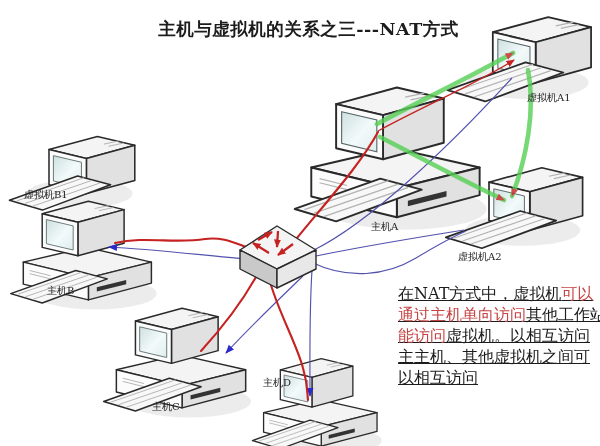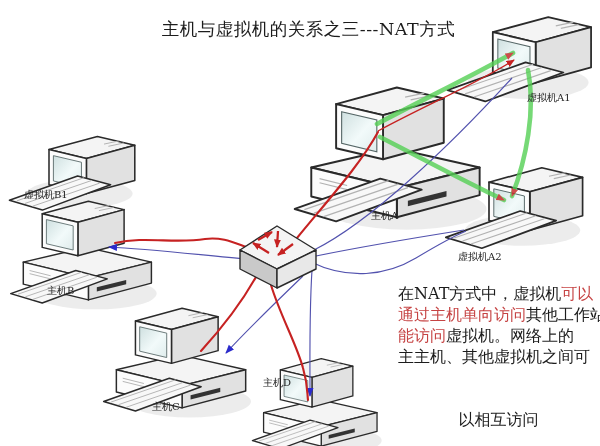--- a/index.html
+++ b/index.html
@@ -1,24 +1,24 @@
 <!DOCTYPE html>
 <html style="--ink: #1c1c1c; --red-text: #c64444; --line-red: #c62222; --line-green: #55d055; --line-blue: #5252ae;"><head>
 <meta charset="utf-8">
 <style>
   html,body{margin:0;padding:0;background:#fff;}
   .stage{position:relative;width:600px;height:446px;background:#ffffff;overflow:hidden;
          font-family:"DejaVu Serif","Liberation Serif",serif;}
   .title{position:absolute;top:17px;left:0;width:100%;box-sizing:border-box;padding-left:17px;
-         text-align:center;font-size:17.5px;letter-spacing:.5px;color:var(--ink);}
+         text-align:center;font-size:17.5px;letter-spacing:.5px;color:var(--ink);font-weight:bold;}
   svg.net{position:absolute;left:0;top:0;width:600px;height:446px;}
   .node-label{position:absolute;font-size:10px;color:#222;white-space:nowrap;}
   .note{position:absolute;left:398px;top:283px;width:201px;font-size:16px;line-height:21px;color:var(--ink);}
-  .note .ln{white-space:nowrap;}
-  .note .ln.center{text-align:center;margin-top:42px;}
+  .note .ln{white-space:nowrap;text-decoration:underline;}
+  .note .ln.center{}
   .seg-red{color:var(--red-text);}
   
   .ol{stroke:#2a2a2a;stroke-width:1.4;stroke-linejoin:round;}
   .f-top{fill:#f4f4f4;}
   .f-front{fill:#fcfcfc;}
   .f-right{fill:#e1e1e1;}
   .scr{fill:url(#scrG);stroke:#566;stroke-width:.8;}
   .kb{fill:#f8f8f8;}
   .keys{stroke:#b2b2b2;stroke-width:.9;fill:none;}
   .slot{fill:#333;stroke:none;}
@@ -133,35 +133,35 @@
         <path class="harr" d="M269,253 L253,243" marker-end="url(#mR)"></path>
         <path class="harr" d="M258,240 L272,232" marker-end="url(#mR)"></path>
         <path class="harr" d="M278,231 L277,247" marker-end="url(#mR)"></path>
         <path class="harr" d="M293,244 L278,255" marker-end="url(#mR)"></path>
       </g>
     </g>
   </svg>
 
   <div class="node-label" style="left:24px;top:188px">虚拟机B1</div>
   <div class="node-label" style="left:47px;top:284px">主机B</div>
-  <div class="node-label" style="left:371px;top:209px">主机A</div>
+  <div class="node-label" style="left:371px;top:220px">主机A</div>
   <div class="node-label" style="left:527px;top:91px">虚拟机A1</div>
   <div class="node-label" style="left:458px;top:250px">虚拟机A2</div>
   <div class="node-label" style="left:152px;top:400px">主机C</div>
   <div class="node-label" style="left:263px;top:376px">主机D</div>
 
   <div class="note">
     <div class="ln">
       <span>在NAT方式中，虚拟机</span><span class="seg-red">可以</span>
     </div>
     <div class="ln">
       <span class="seg-red">通过主机单向访问</span><span>其他工作站</span>
     </div>
     <div class="ln">
-      <span class="seg-red">能访问</span><span>虚拟机。网络上的</span>
+      <span class="seg-red">能访问</span><span>虚拟机。以相互访问</span>
     </div>
     <div class="ln">
       <span>主主机、其他虚拟机之间可</span>
     </div>
     <div class="ln center">
       <span>以相互访问</span>
     </div>
   </div>
 
 </div>

